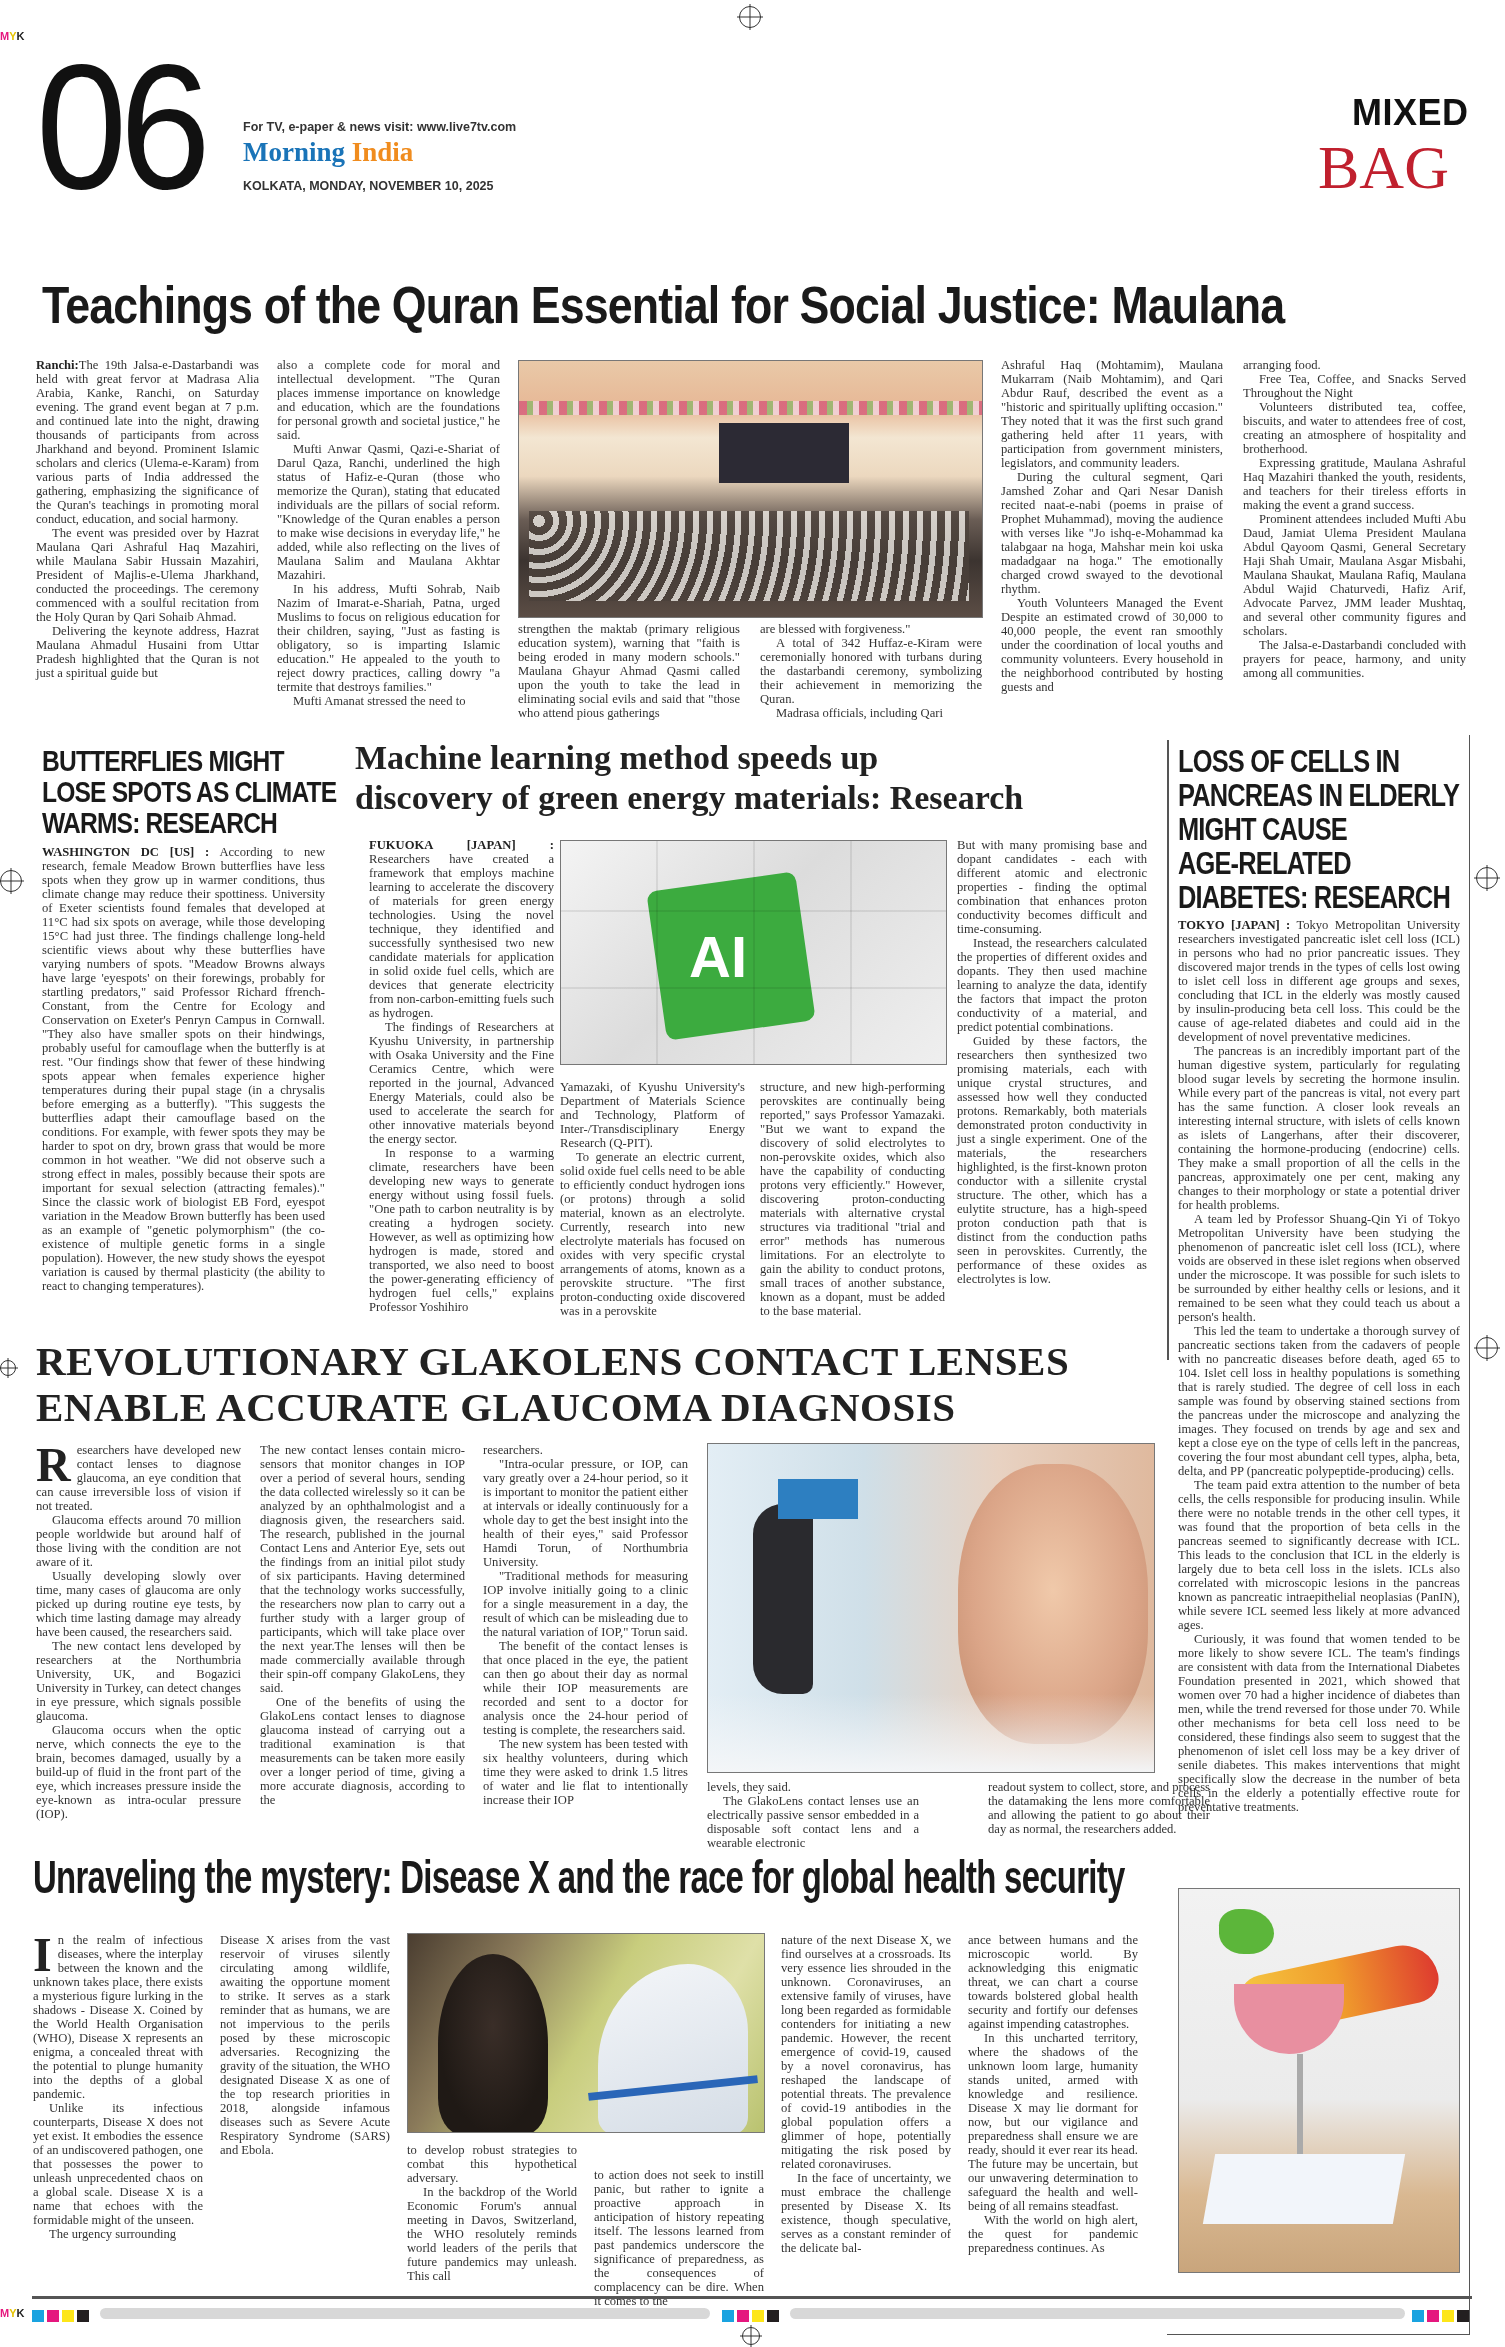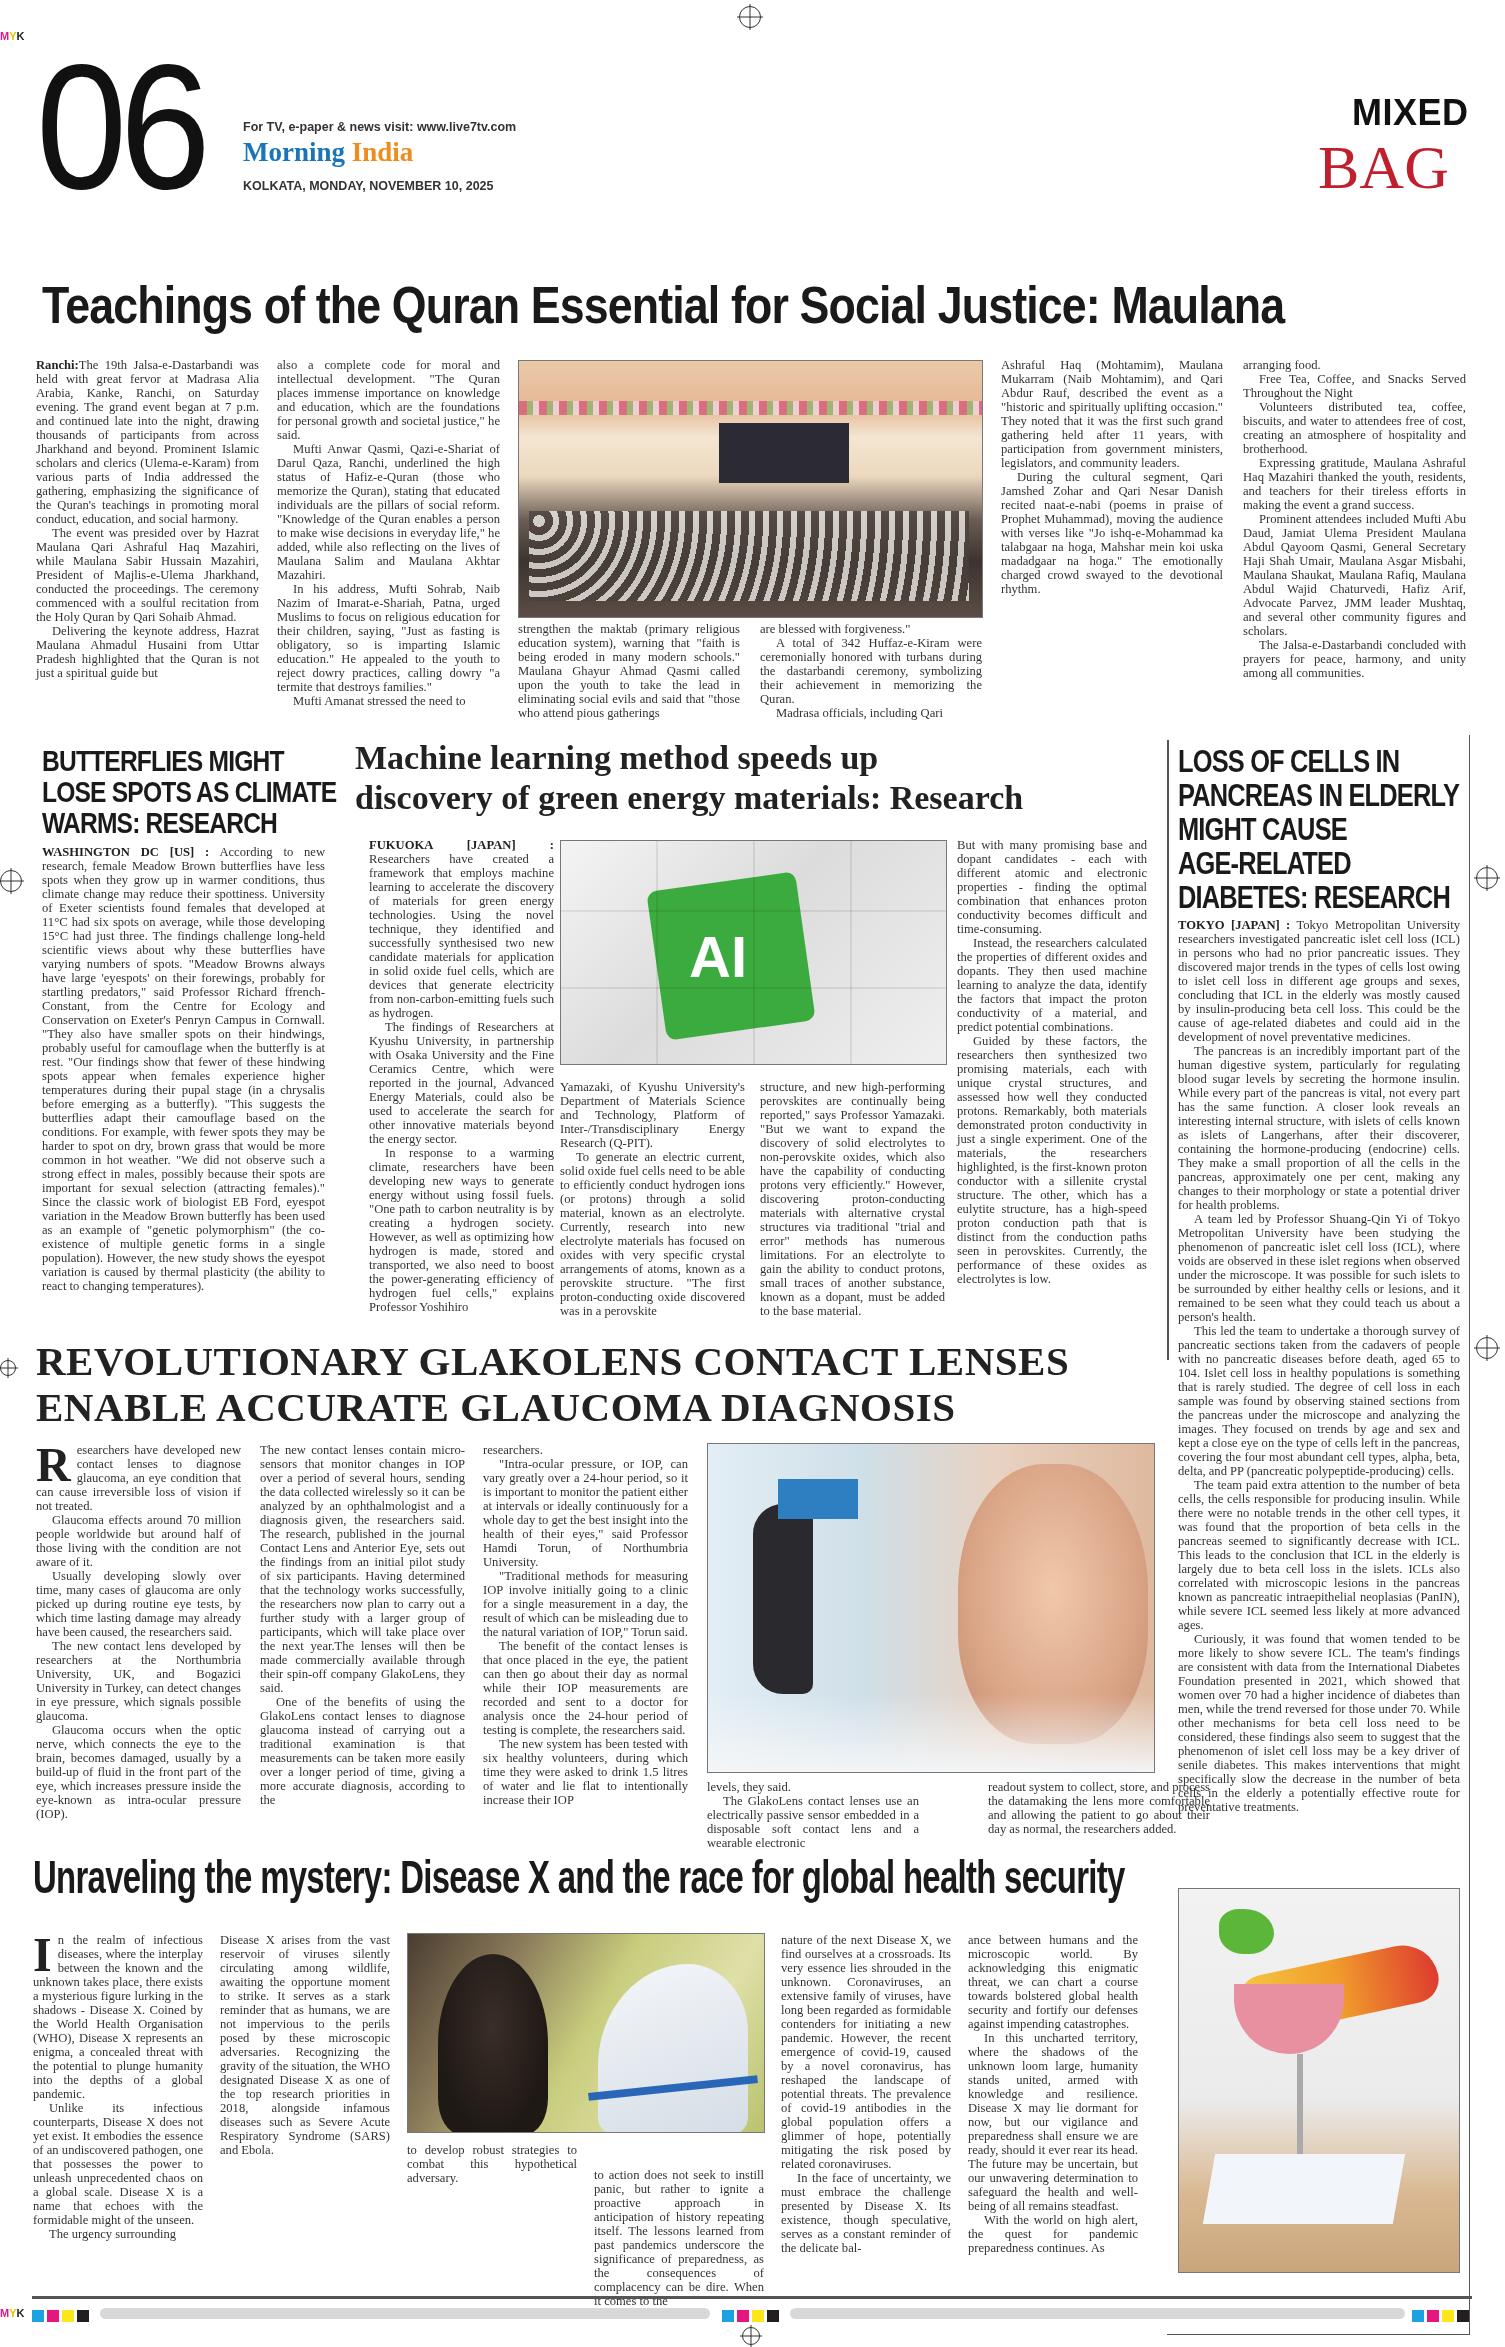--- a/index.html
+++ b/index.html
@@ -102,20 +102,21 @@
   <p style="text-indent:0">strengthen the maktab (primary religious education system), warning that "faith is being eroded in many modern schools." Maulana Ghayur Ahmad Qasmi called upon the youth to take the lead in eliminating social evils and said that "those who attend pious gatherings</p>
 </div>
 <div class="abs body-text" style="left:760px;top:622px;width:222px;">
   <p style="text-indent:0">are blessed with forgiveness."</p>
   <p>A total of 342 Huffaz-e-Kiram were ceremonially honored with turbans during the dastarbandi ceremony, symbolizing their achievement in memorizing the Quran.</p>
   <p>Madrasa officials, including Qari</p>
 </div>
 <div class="abs body-text" style="left:1001px;top:358px;width:222px;">
   <p style="text-indent:0">Ashraful Haq (Mohtamim), Maulana Mukarram (Naib Mohtamim), and Qari Abdur Rauf, described the event as a "historic and spiritually uplifting occasion." They noted that it was the first such grand gathering held after 11 years, with participation from government ministers, legislators, and community leaders.</p>
   <p>During the cultural segment, Qari Jamshed Zohar and Qari Nesar Danish recited naat-e-nabi (poems in praise of Prophet Muhammad), moving the audience with verses like "Jo ishq-e-Mohammad ka talabgaar na hoga, Mahshar mein koi uska madadgaar na hoga." The emotionally charged crowd swayed to the devotional rhythm.</p>
+  <p>Youth Volunteers Managed the Event Despite an estimated crowd of 30,000 to 40,000 people, the event ran smoothly under the coordination of local youths and community volunteers. Every household in the neighborhood contributed by hosting guests and</p>
 </div>
 <div class="abs body-text" style="left:1243px;top:358px;width:223px;">
   <p style="text-indent:0">arranging food.</p>
   <p>Free Tea, Coffee, and Snacks Served Throughout the Night</p>
   <p>Volunteers distributed tea, coffee, biscuits, and water to attendees free of cost, creating an atmosphere of hospitality and brotherhood.</p>
   <p>Expressing gratitude, Maulana Ashraful Haq Mazahiri thanked the youth, residents, and teachers for their tireless efforts in making the event a grand success.</p>
   <p>Prominent attendees included Mufti Abu Daud, Jamiat Ulema President Maulana Abdul Qayoom Qasmi, General Secretary Haji Shah Umair, Maulana Asgar Misbahi, Maulana Shaukat, Maulana Rafiq, Maulana Abdul Wajid Chaturvedi, Hafiz Arif, Advocate Parvez, JMM leader Mushtaq, and several other community figures and scholars.</p>
   <p>The Jalsa-e-Dastarbandi concluded with prayers for peace, harmony, and unity among all communities.</p>
 </div>
 
@@ -226,20 +227,21 @@
 <div class="abs body-text" style="left:220px;top:1933px;width:170px;">
   <p style="text-indent:0">Disease X arises from the vast reservoir of viruses silently circulating among wildlife, awaiting the opportune moment to strike. It serves as a stark reminder that as humans, we are not impervious to the perils posed by these microscopic adversaries. Recognizing the gravity of the situation, the WHO designated Disease X as one of the top research priorities in 2018, alongside infamous diseases such as Severe Acute Respiratory Syndrome (SARS) and Ebola.</p>
 </div>
 <div class="abs photo" style="left:407px;top:1933px;width:358px;height:200px;background:linear-gradient(120deg,#4a3d30 0%,#8a7a5a 25%,#c8cd7d 50%,#dfe0a8 75%,#b9c26f 100%);">
   <div class="abs" style="left:30px;top:20px;width:110px;height:180px;background:radial-gradient(ellipse at 50% 40%,#3a2e28 0%,#1f1915 70%);border-radius:50% 50% 20% 20%;"></div>
   <div class="abs" style="left:190px;top:30px;width:150px;height:170px;background:linear-gradient(160deg,#f4f6f9,#d5dde6);border-radius:60% 40% 10% 10%;"></div>
   <div class="abs" style="left:180px;top:150px;width:170px;height:8px;background:#2a66b8;transform:rotate(-6deg);"></div>
 </div>
 <div class="abs body-text" style="left:407px;top:2143px;width:170px;">
   <p style="text-indent:0">to develop robust strategies to combat this hypothetical adversary.</p>
+  <p>In the backdrop of the World Economic Forum's annual meeting in Davos, Switzerland, the WHO resolutely reminds world leaders of the perils that future pandemics may unleash. This call</p>
 </div>
 <div class="abs body-text" style="left:594px;top:2143px;width:170px;margin-top:25px;">
   <p style="text-indent:0">to action does not seek to instill panic, but rather to ignite a proactive approach in anticipation of history repeating itself. The lessons learned from past pandemics underscore the significance of preparedness, as the consequences of complacency can be dire. When it comes to the</p>
 </div>
 <div class="abs body-text" style="left:781px;top:1933px;width:170px;">
   <p style="text-indent:0">nature of the next Disease X, we find ourselves at a crossroads. Its very essence lies shrouded in the unknown. Coronaviruses, an extensive family of viruses, have long been regarded as formidable contenders for initiating a new pandemic. However, the recent emergence of covid-19, caused by a novel coronavirus, has reshaped the landscape of potential threats. The prevalence of covid-19 antibodies in the global population offers a glimmer of hope, potentially mitigating the risk posed by related coronaviruses.</p>
   <p>In the face of uncertainty, we must embrace the challenge presented by Disease X. Its existence, though speculative, serves as a constant reminder of the delicate bal-</p>
 </div>
 <div class="abs body-text" style="left:968px;top:1933px;width:170px;">
   <p style="text-indent:0">ance between humans and the microscopic world. By acknowledging this enigmatic threat, we can chart a course towards bolstered global health security and fortify our defenses against impending catastrophes.</p>

